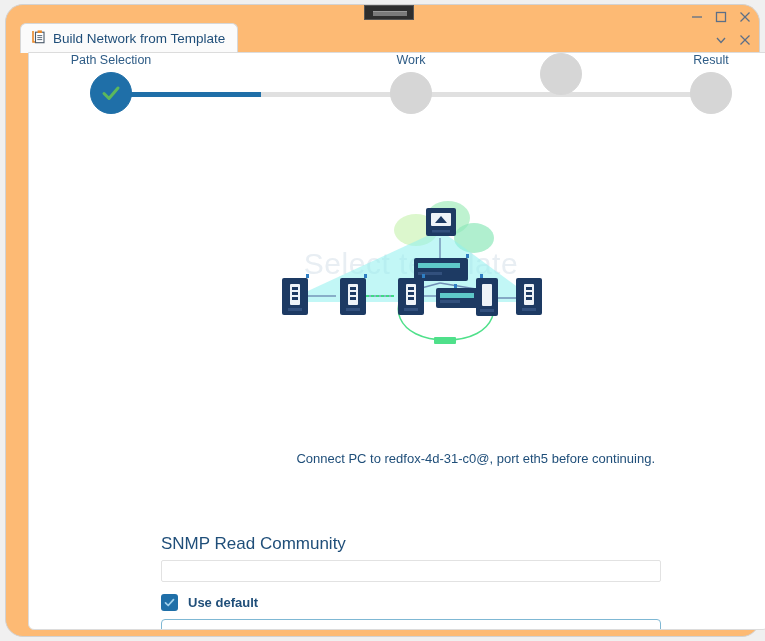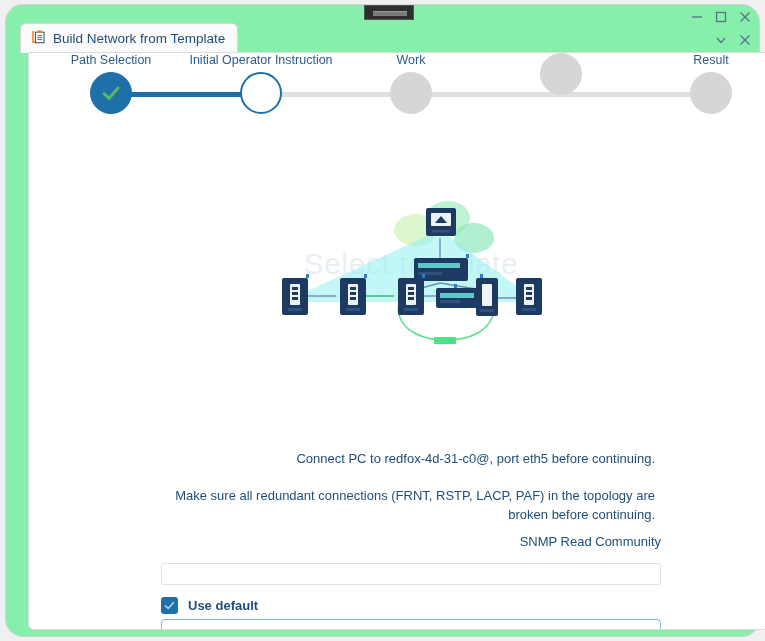--- a/index.html
+++ b/index.html
@@ -15,21 +15,21 @@
     position: relative;
   }
 
   
   #window {
     position: absolute;
     left: 5px;
     top: 4px;
     width: 755px;
     height: 633px;
-    background: #86efac;
+    background: #fdba74;
     border: 1px solid #d2d2d2;
     border-radius: 18px;
     box-sizing: border-box;
   }
 
   
   #notch {
     position: absolute;
     left: 358px;
     top: 0px;
@@ -214,24 +214,23 @@
   }
 
   
   #form {
     position: absolute;
     left: 132px;
     top: 481px;
     width: 500px;
   }
   #snmp-label {
-    font-size: 13px;
+    font-size: 17px;
     color: #1f4e79;
-    margin-bottom: 14px;
-    text-align: right;
+    margin-bottom: 6px;
   }
   #snmp-input {
     width: 500px;
     height: 22px;
     border: 1px solid #e2e2e2;
     border-radius: 2px;
     box-sizing: border-box;
     font-family: "Liberation Sans", sans-serif;
     font-size: 12px;
     color: #1f4e79;
@@ -347,24 +346,20 @@
 
       <div class="step" style="left:7px;">
         <div class="step-label">Path Selection</div>
         <div class="step-circle done">
           <svg width="24" height="24" viewBox="0 0 24 24">
               <polyline points="5,12.5 10,17.5 19,7" fill="none" stroke="#5cb85c" stroke-width="3" stroke-linecap="round" stroke-linejoin="round"></polyline>
             </svg>
         </div>
       </div>
 
-      <div class="step" style="left:157px;">
-        <div class="step-label">Initial Operator Instruction</div>
-        <div class="step-circle current"></div>
-      </div>
 
       <div class="step" style="left:307px;text-align:center;">
         <div class="step-label">Work</div>
         <div class="step-circle todo"></div>
       </div>
 
       <div class="step" style="left:457px;">
         <div class="step-circle todo"></div>
       </div>
 
@@ -466,21 +461,20 @@
           <rect x="200" y="64" width="3" height="4"></rect>
           <rect x="188" y="94" width="3" height="4"></rect>
         </g>
 
         <rect x="168" y="147" width="22" height="7" rx="1" fill="#4fe08a"></rect>
       </svg>
     </div>
 
     <div id="instructions">
       <div class="inst-line">Connect PC to redfox-4d-31-c0@, port eth5 before continuing.</div>
-      <div class="inst-line">Make sure all redundant connections (FRNT, RSTP, LACP, PAF) in the topology are broken before continuing.</div>
     </div>
 
     <div id="form">
       <div id="snmp-label">SNMP Read Community</div>
       <input id="snmp-input" type="text" placeholder="" style="">
       <div id="checkrow">
         <span id="checkbox">
           <svg width="13" height="13" viewBox="0 0 13 13">
               <polyline points="2.5,6.8 5.2,9.5 10.5,3.6" fill="none" stroke="#9fd0ec" stroke-width="1.7" stroke-linecap="round" stroke-linejoin="round"></polyline>
             </svg>

